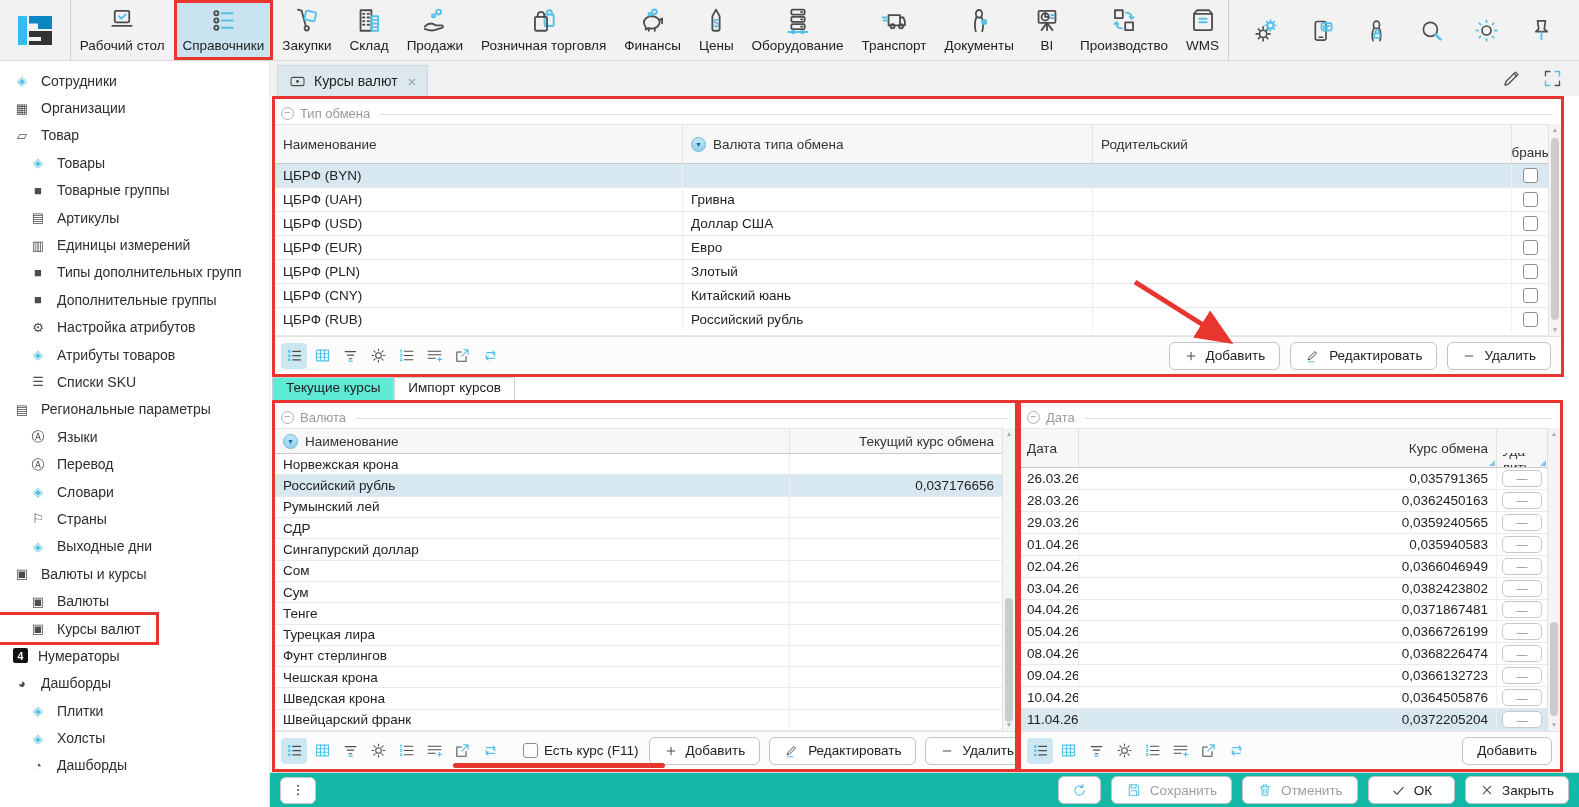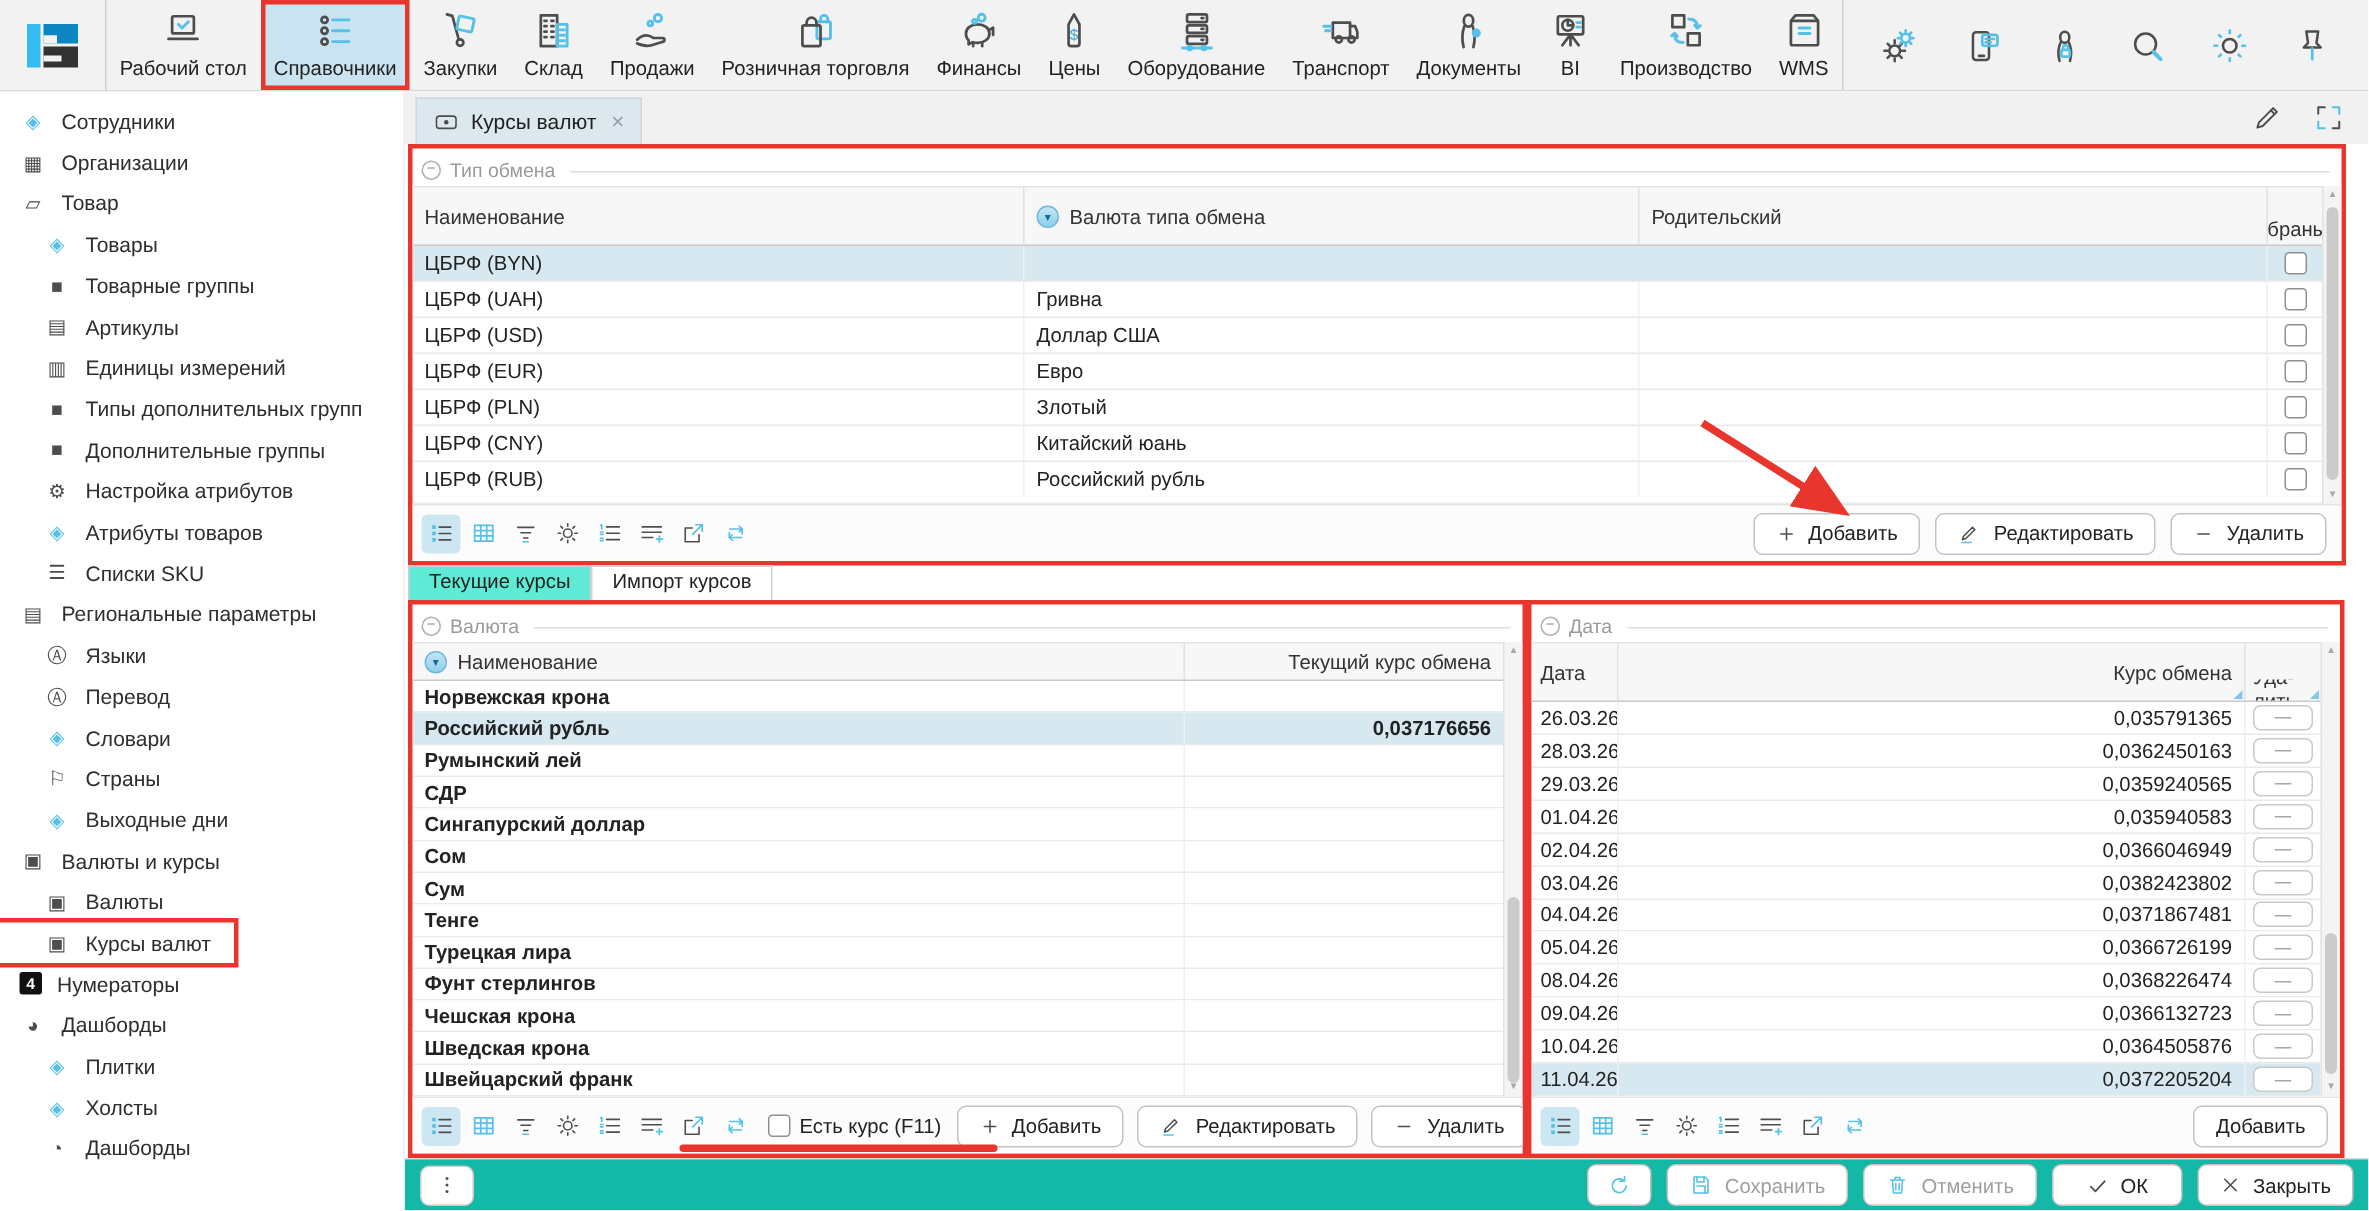--- a/index.html
+++ b/index.html
@@ -72,38 +72,38 @@
   .th.c-rev{flex-direction:row;align-items:flex-end;justify-content:center;line-height:1.15;padding:2px 4px;}
   .th-ex{height:40px;}
   .ex-row{height:24px;}
   .ghostrow{height:5px;border-bottom:1px solid #eaeaea;flex:0 0 auto;}
   .cb{width:15px;height:15px;border:1px solid #8f8f8f;border-radius:3px;background:#fff;cursor:pointer;flex:0 0 auto;}
 
   
   .cu-name{flex:1;min-width:0;}
   .cu-rate{width:212px;flex:0 0 auto;}
   .th-cu{height:26px;}
-  .cu-row{flex:1 1 0;min-height:0;font-weight:bold;}
+  .cu-row{flex:1 1 0;min-height:0;}
 
   
   .d-date{width:58px;flex:0 0 auto;padding:0 4px 0 6px;}
   .d-rate{flex:1;min-width:0;}
   .d-del{width:50px;flex:0 0 auto;justify-content:center;padding:0 3px;}
   .th-d{height:40px;}
   .th.d-del{flex-direction:column;align-items:flex-start;justify-content:center;line-height:1.15;padding:2px 5px;margin-top:24px;}
   .d-row{flex:1 1 0;min-height:0;}
   .minus-btn{width:40px;height:17px;border:1px solid #c9c9c9;border-radius:5px;background:#fff;color:#8a8a8a;font-size:11px;display:flex;align-items:center;justify-content:center;cursor:pointer;}
 
   
   .gtoolbar{display:flex;align-items:center;gap:2px;padding:4px 6px;border-top:1px solid #e3e3e3;background:#fcfcfc;height:38px;flex:0 0 auto;position:relative;}
   .ticon{width:26px;height:26px;display:flex;align-items:center;justify-content:center;border-radius:4px;cursor:pointer;flex:0 0 auto;}
   .ticon.active{background:#cde7f2;}
   .btn{display:flex;align-items:center;gap:8px;background:#fff;border:1px solid #c3c3c3;border-radius:6px;padding:0 14px;font-size:13.5px;height:28px;cursor:pointer;white-space:nowrap;color:#222;flex:0 0 auto;}
   .btn.disabled{color:#9f9f9f;}
-  .cbx-wrap{display:flex;align-items:center;gap:6px;margin-left:7px;white-space:nowrap;flex:0 0 auto;}
+  .cbx-wrap{display:flex;align-items:center;gap:6px;margin-left:18px;white-space:nowrap;flex:0 0 auto;}
   .red-underline{position:absolute;left:178px;bottom:1px;width:212px;height:5px;border-radius:3px;background:#e8352e;}
 
   
   .viewtabs{position:absolute;left:2px;top:316px;height:23px;display:flex;}
   .vtab{padding:2px 13px 0;font-size:13.5px;border:1px solid #d3d3d3;border-bottom:none;background:#fff;cursor:pointer;white-space:nowrap;}
   .vtab.active{background:#5eead4;border-color:#c3d2d9;}
 
   
   .bottombar{position:absolute;left:0;top:711px;width:1309px;height:35px;background:#14b8a6;border-top:1px solid #d8d8d8;display:flex;align-items:center;padding:0 10px;gap:20px;}
   .kebab-btn{width:36px;height:27px;background:#fff;border:1px solid #c9c9c9;border-radius:6px;display:flex;align-items:center;justify-content:center;cursor:pointer;}

